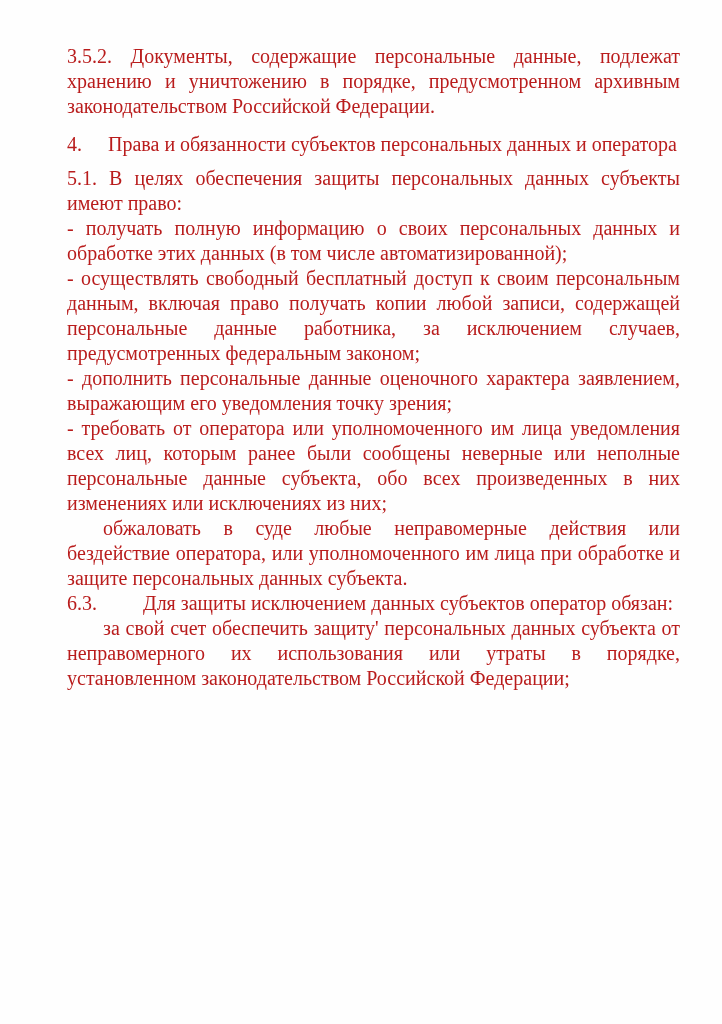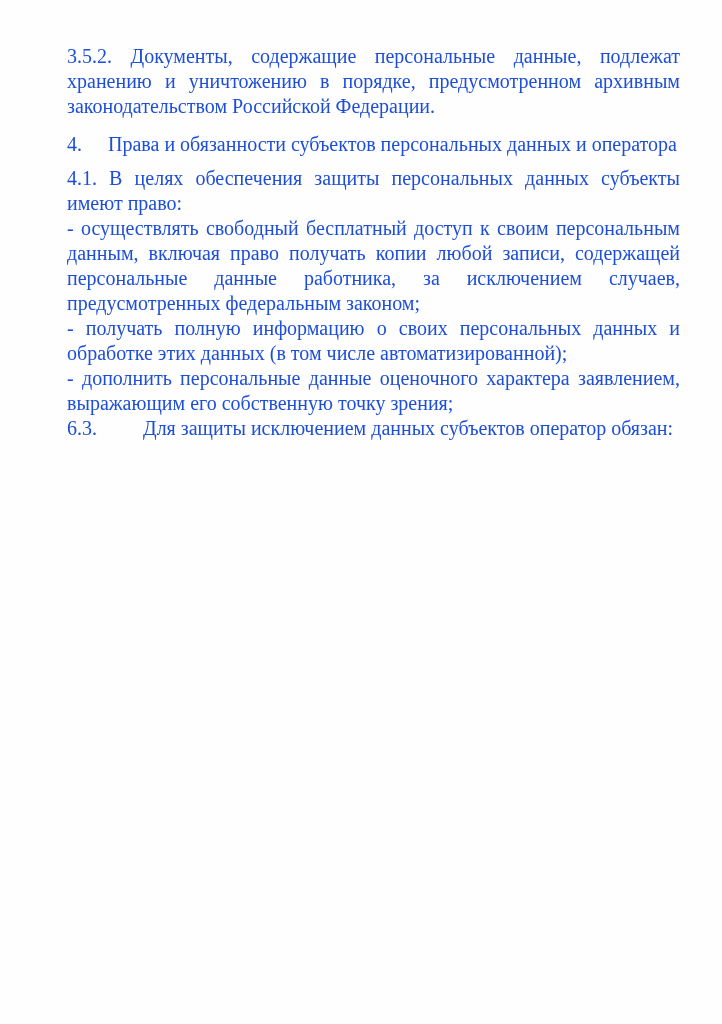--- a/index.html
+++ b/index.html
@@ -6,21 +6,21 @@
     margin: 0;
     padding: 0;
     background: #e8e8e8;
   }
   .page {
     position: relative;
     width: 722px;
     height: 1024px;
     margin: 0 auto;
     background: #fefefe;
-    color: #1d4ed8;
+    color: #b91c1c;
     font-family: "Liberation Serif", "DejaVu Serif", serif;
     font-size: 20px;
     line-height: 25px;
     box-sizing: border-box;
     padding: 44px 42px 0 67px;
     overflow: hidden;
   }
   .page p {
     margin: 0;
     text-align: justify;
@@ -42,31 +42,34 @@
 <body>
 
 <div class="page">
 
   <p class="para">3.5.2. Документы, содержащие персональные данные, подлежат хранению и уничтожению в порядке, предусмотренном архивным законодательством Российской Федерации.</p>
 
   <p class="heading">
     <span class="h-num">4.</span><span>Права и обязанности субъектов персональных данных и оператора</span>
   </p>
 
-  <p class="para">4.1. В целях обеспечения защиты персональных данных субъекты имеют право:</p>
+  <p class="para">5.1. В целях обеспечения защиты персональных данных субъекты имеют право:</p>
+
+  <p class="para">- получать полную информацию о своих персональных данных и обработке этих данных (в том числе автоматизированной);</p>
 
   <p class="para">- осуществлять свободный бесплатный доступ к своим персональным данным, включая право получать копии любой записи, содержащей персональные данные работника, за исключением случаев, предусмотренных федеральным законом;</p>
 
-  <p class="para">- получать полную информацию о своих персональных данных и обработке этих данных (в том числе автоматизированной);</p>
 
 
+  <p class="para">- дополнить персональные данные оценочного характера заявлением, выражающим его уведомления точку зрения;</p>
 
-  <p class="para">- дополнить персональные данные оценочного характера заявлением, выражающим его собственную точку зрения;</p>
+  <p class="para">- требовать от оператора или уполномоченного им лица уведомления всех лиц, которым ранее были сообщены неверные или неполные персональные данные субъекта, обо всех произведенных в них изменениях или исключениях из них;</p>
 
-
+  <p class="para indent">обжаловать в суде любые неправомерные действия или бездействие оператора, или уполномоченного им лица при обработке и защите персональных данных субъекта.</p>
 
   <p class="para">
     <span>6.3.</span><span class="num-tab"></span><span>Для защиты исключением данных субъектов оператор обязан:</span>
   </p>
 
+  <p class="para indent">за свой счет обеспечить защиту' персональных данных субъекта от неправомерного их использования или утраты в порядке, установленном законодательством Российской Федерации;</p>
 
 
 </div>
 
 </body></html>

